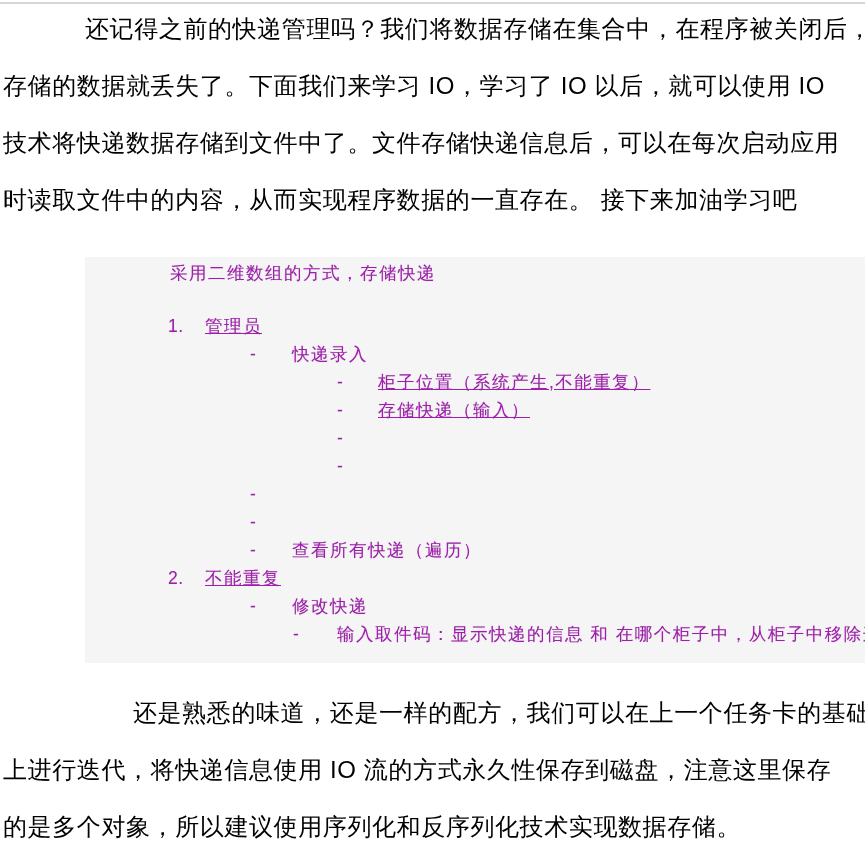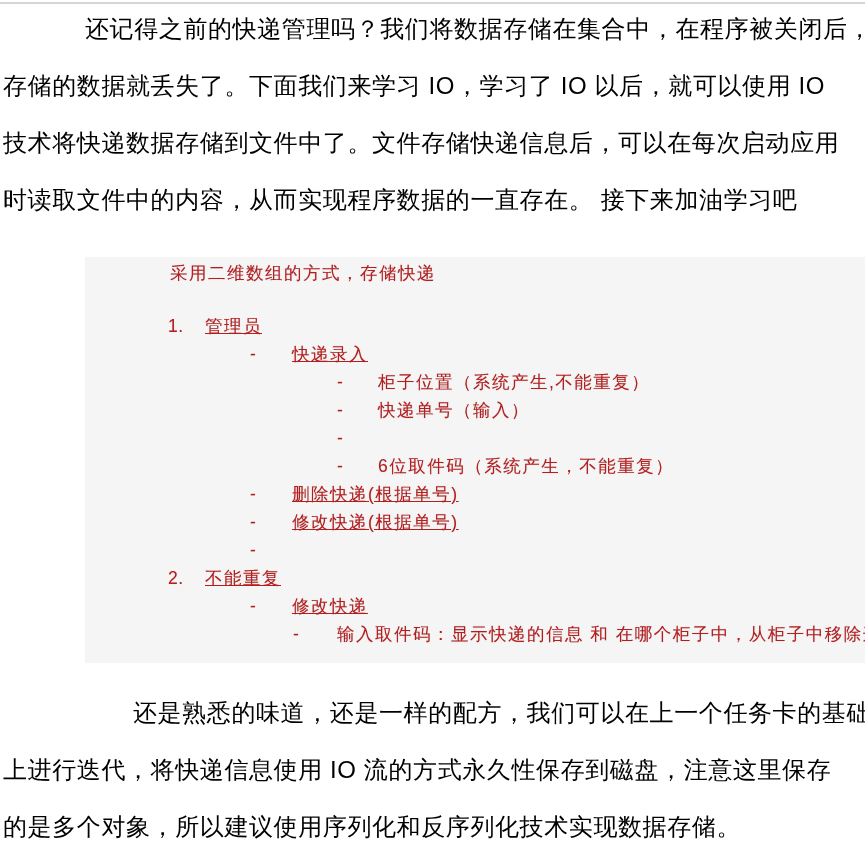--- a/index.html
+++ b/index.html
@@ -52,21 +52,21 @@
     padding-left: 130px;
   }
   
   .outline-box {
     position: absolute;
     top: 257px;
     left: 85px;
     width: 780px;
     height: 406px;
     background: #f5f5f6;
-    color: #b91c1c;
+    color: #a21caf;
     font-size: 17.5px;
     letter-spacing: 1.5px;
     padding-top: 2px;
     box-sizing: border-box;
     overflow: hidden;
     text-shadow: 0 0 1px rgba(110,110,110,0.35);
   }
   .outline-box .row {
     position: relative;
     height: 28px;
@@ -75,23 +75,23 @@
   }
   .outline-box .row span {
     position: absolute;
     top: 0;
   }
   .r-title .txt { left: 85px; }
   .gap { margin-top: 25px; }
   .num { left: 83px; letter-spacing: 0.5px; }
   .r-num .txt { left: 120px; text-decoration: underline; }
   .r-l1 .marker { left: 165px; }
-  .r-l1 .txt  { left: 207px; text-decoration: underline; }
+  .r-l1 .txt  { left: 207px; }
   .r-l2 .marker { left: 252px; }
-  .r-l2 .txt  { left: 293px; }
+  .r-l2 .txt  { left: 293px; text-decoration: underline; }
   .r-l2b .marker { left: 208px; }
   .r-l2b .txt  { left: 252px; }
 </style>
 </head>
 <body>
 
 <div class="top-line"></div>
 
 <section class="para para1">
   <div class="line first">还记得之前的快递管理吗？我们将数据存储在集合中，在程序被关闭后，</div>
@@ -111,39 +111,37 @@
   <div class="row r-l1">
     <span class="marker">-</span>
     <span class="txt">快递录入</span>
   </div>
   <div class="row r-l2">
     <span class="marker">-</span>
     <span class="txt">柜子位置（系统产生,不能重复）</span>
   </div>
   <div class="row r-l2">
     <span class="marker">-</span>
-    <span class="txt">快递单号（输入）</span>
+    <span class="txt">存储快递（输入）</span>
   </div>
   <div class="row r-l2">
     <span class="marker">-</span>
   </div>
   <div class="row r-l2">
     <span class="marker">-</span>
-    <span class="txt">6位取件码（系统产生，不能重复）</span>
   </div>
   <div class="row r-l1">
     <span class="marker">-</span>
-    <span class="txt">删除快递(根据单号)</span>
   </div>
   <div class="row r-l1">
     <span class="marker">-</span>
-    <span class="txt">修改快递(根据单号)</span>
   </div>
   <div class="row r-l1">
     <span class="marker">-</span>
+    <span class="txt">查看所有快递（遍历）</span>
   </div>
   <div class="row r-num">
     <span class="num">2.</span>
     <span class="txt">不能重复</span>
   </div>
   <div class="row r-l1">
     <span class="marker">-</span>
     <span class="txt">修改快递</span>
   </div>
   <div class="row r-l2b">

